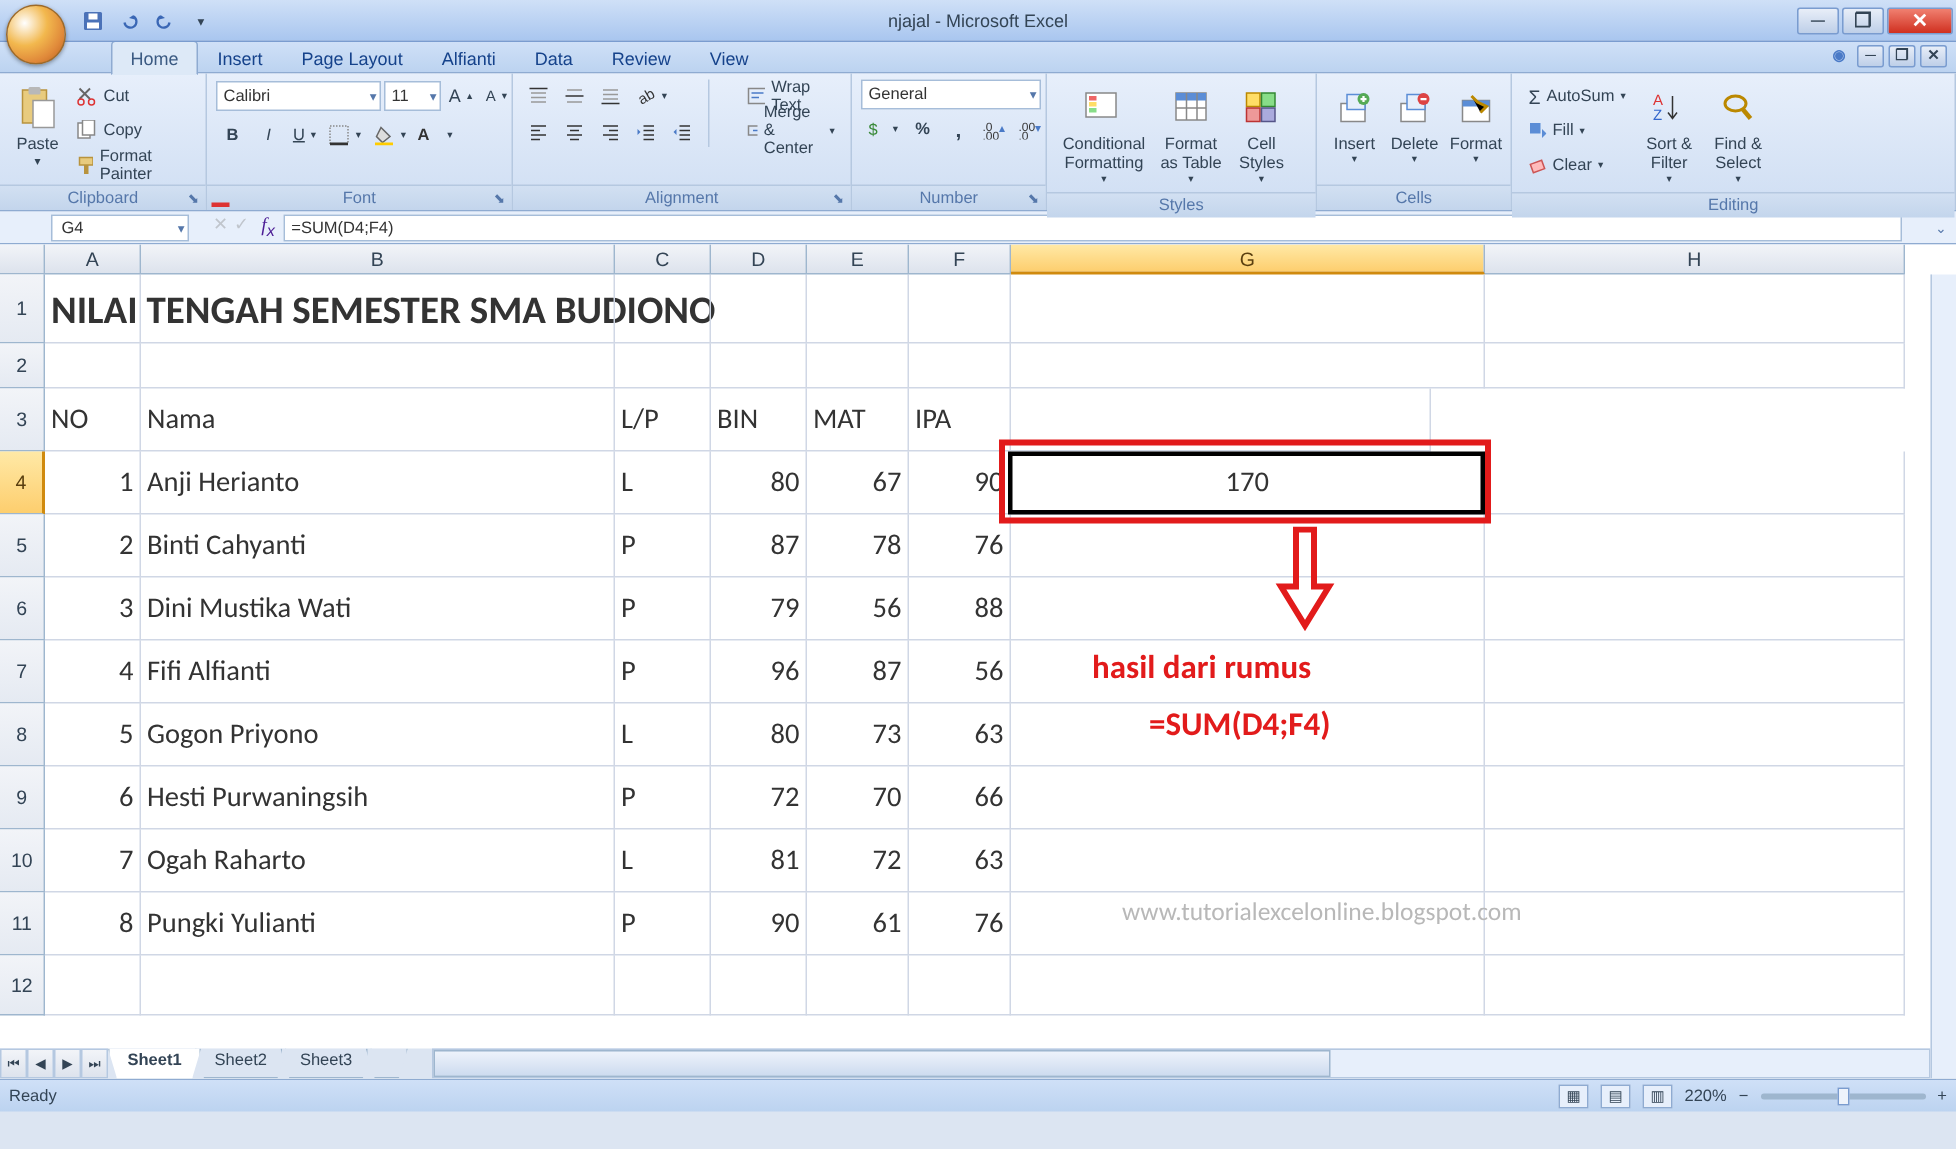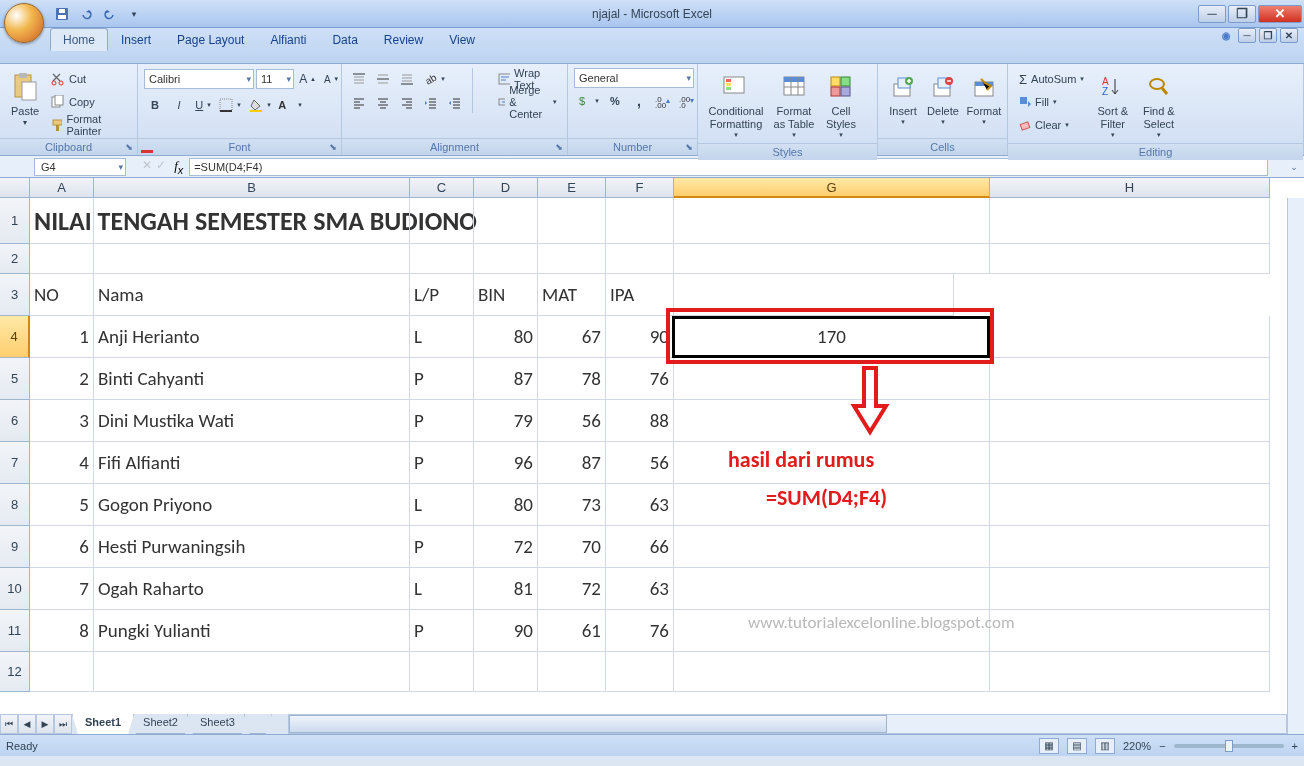--- a/index.html
+++ b/index.html
@@ -5,21 +5,21 @@
 *{box-sizing:border-box;margin:0;padding:0;font-family:"Segoe UI",Tahoma,sans-serif}
 body{width:1304px;height:766px;background:#dce5f2;overflow:hidden;font-size:12px;color:#333}
 .titlebar{height:28px;background:linear-gradient(#cfe0f7,#a9c6ef);display:flex;align-items:center;position:relative;border-bottom:1px solid #7a9ccf}
 .office-btn{position:absolute;left:4px;top:3px;width:40px;height:40px;z-index:20;border-radius:50%;background:radial-gradient(circle at 30% 30%,#fff,#f2b84e 40%,#e0893a 70%,#b35a18);border:1px solid #9c6a2b;box-shadow:0 1px 3px rgba(0,0,0,.4)}
 .qat{margin-left:52px;display:flex;align-items:center;gap:4px}
 .qat .qbtn{width:20px;height:20px;display:flex;align-items:center;justify-content:center;border-radius:2px}
 .title-text{position:absolute;left:50%;transform:translateX(-50%);color:#345;font-size:12px}
 .win-btns{margin-left:auto;display:flex;gap:2px;padding-right:2px}
 .win-btn{width:28px;height:18px;background:linear-gradient(#e8eef8,#becfe8);border:1px solid #7a9ccf;border-radius:2px;display:flex;align-items:center;justify-content:center;font-size:13px;font-weight:bold;color:#345}
 .win-btn.close{background:linear-gradient(#f08070,#d03020);color:#fff;width:44px}
-.ribbon-tabs{height:36px;background:linear-gradient(#cfe0f7,#bcd3f0);display:flex;align-items:flex-start;padding-left:50px;border-bottom:1px solid #8fabd1}
+.ribbon-tabs{height:21px;background:linear-gradient(#cfe0f7,#bcd3f0);display:flex;align-items:center;padding-left:74px;border-bottom:1px solid #8fabd1}
 .rtab{padding:4px 12px 3px;font-size:12px;color:#15428b;cursor:default;border:1px solid transparent;border-bottom:none}
 .rtab.active{background:#dde9f7;border:1px solid #8fabd1;border-bottom:1px solid #dde9f7;border-radius:3px 3px 0 0;color:#3b5a82;margin-bottom:-1px}
 .subwin-btns{margin-left:auto;display:flex;gap:3px;padding-right:6px;padding-bottom:2px}
 .subwin-btns .win-btn{width:18px;height:15px;font-size:10px}
 .ribbon{height:92px;background:linear-gradient(#e7effb,#cfdef3);display:flex;border-bottom:1px solid #8fabd1}
 .rgroup{border-right:1px solid #b5c8e0;padding:2px 4px 0;display:flex;flex-direction:column;position:relative}
 .rgroup-label{text-align:center;font-size:11px;color:#5577aa;padding:2px 0;background:linear-gradient(#d2e0f2,#c3d5ec);border-top:1px solid #b5c8e0;margin:auto -4px 0}
 .rgroup-body{flex:1;display:flex;align-items:flex-start;gap:2px;padding:2px 2px 0}
 .big-btn{display:flex;flex-direction:column;align-items:center;width:40px;padding:2px;border:1px solid transparent;border-radius:3px;font-size:11px;color:#345;text-align:center;line-height:1.2}
 .big-btn .ico{width:32px;height:32px;display:flex;align-items:center;justify-content:center;margin-bottom:2px}
@@ -27,21 +27,21 @@
 .sm-btn{display:flex;align-items:center;padding:1px 4px;border:1px solid transparent;border-radius:2px;font-size:11px;color:#345;height:22px;gap:4px}
 .sm-btn.iconly{width:22px;padding:0;justify-content:center}
 .row{display:flex;gap:2px;align-items:center}
 .combo{height:20px;border:1px solid #a6bdd9;background:#fff;display:flex;align-items:center;padding:0 14px 0 4px;font-size:11px;position:relative;color:#333}
 .combo:after{content:"▾";position:absolute;right:2px;font-size:9px;color:#5577aa}
 .launcher{position:absolute;bottom:2px;right:2px;width:12px;height:12px;font-size:9px;color:#5577aa;display:flex;align-items:center;justify-content:center}
 .namebox-row{height:22px;background:#e7effb;border-bottom:1px solid #8fabd1;display:flex;align-items:center}
 .namebox{width:92px;height:18px;border:1px solid #a6bdd9;background:#fff;margin-left:34px;display:flex;align-items:center;padding:0 12px 0 6px;font-size:11px;position:relative}
 .namebox:after{content:"▾";position:absolute;right:2px;font-size:9px;color:#5577aa}
 .fx-btns{display:flex;margin-left:16px;gap:4px;color:#888;font-size:12px}
-.fx{font-style:italic;font-family:"Times New Roman",serif;font-size:13px;color:#000000;margin-left:4px}
+.fx{font-style:italic;font-family:"Times New Roman",serif;font-size:13px;color:#4c1d95;margin-left:4px}
 .formula-bar{flex:1;height:18px;border:1px solid #a6bdd9;background:#fff;margin:0 18px 0 6px;padding:0 4px;font-size:11px;display:flex;align-items:center}
 .fx-expand{width:16px;display:flex;align-items:center;justify-content:center;color:#5577aa;font-size:9px;margin-right:2px}
 .sheet-area{position:relative;height:556px;background:#fff;overflow:hidden}
 .corner{position:absolute;left:0;top:0;width:30px;height:20px;background:linear-gradient(#f2f4f8,#dde3ed);border:1px solid #9eb6ce;border-left:none;border-top:none}
 .col-headers{position:absolute;left:30px;top:0;height:20px;display:flex}
 .ch{background:linear-gradient(#f2f4f8,#dde3ed);border-right:1px solid #9eb6ce;border-bottom:1px solid #9eb6ce;display:flex;align-items:center;justify-content:center;font-size:13px;color:#345}
 .ch.sel{background:linear-gradient(#ffe9a6,#fdce6e);color:#5a3f0f;border-bottom:2px solid #d08a0e}
 .row-headers{position:absolute;left:0;top:20px;width:30px}
 .rh{background:linear-gradient(#f2f4f8,#e5eaf2);border-right:1px solid #9eb6ce;border-bottom:1px solid #9eb6ce;display:flex;align-items:center;justify-content:center;font-size:13px;color:#345}
 .rh.sel{background:linear-gradient(#ffe9a6,#fdce6e);color:#5a3f0f;border-right:2px solid #d08a0e}

